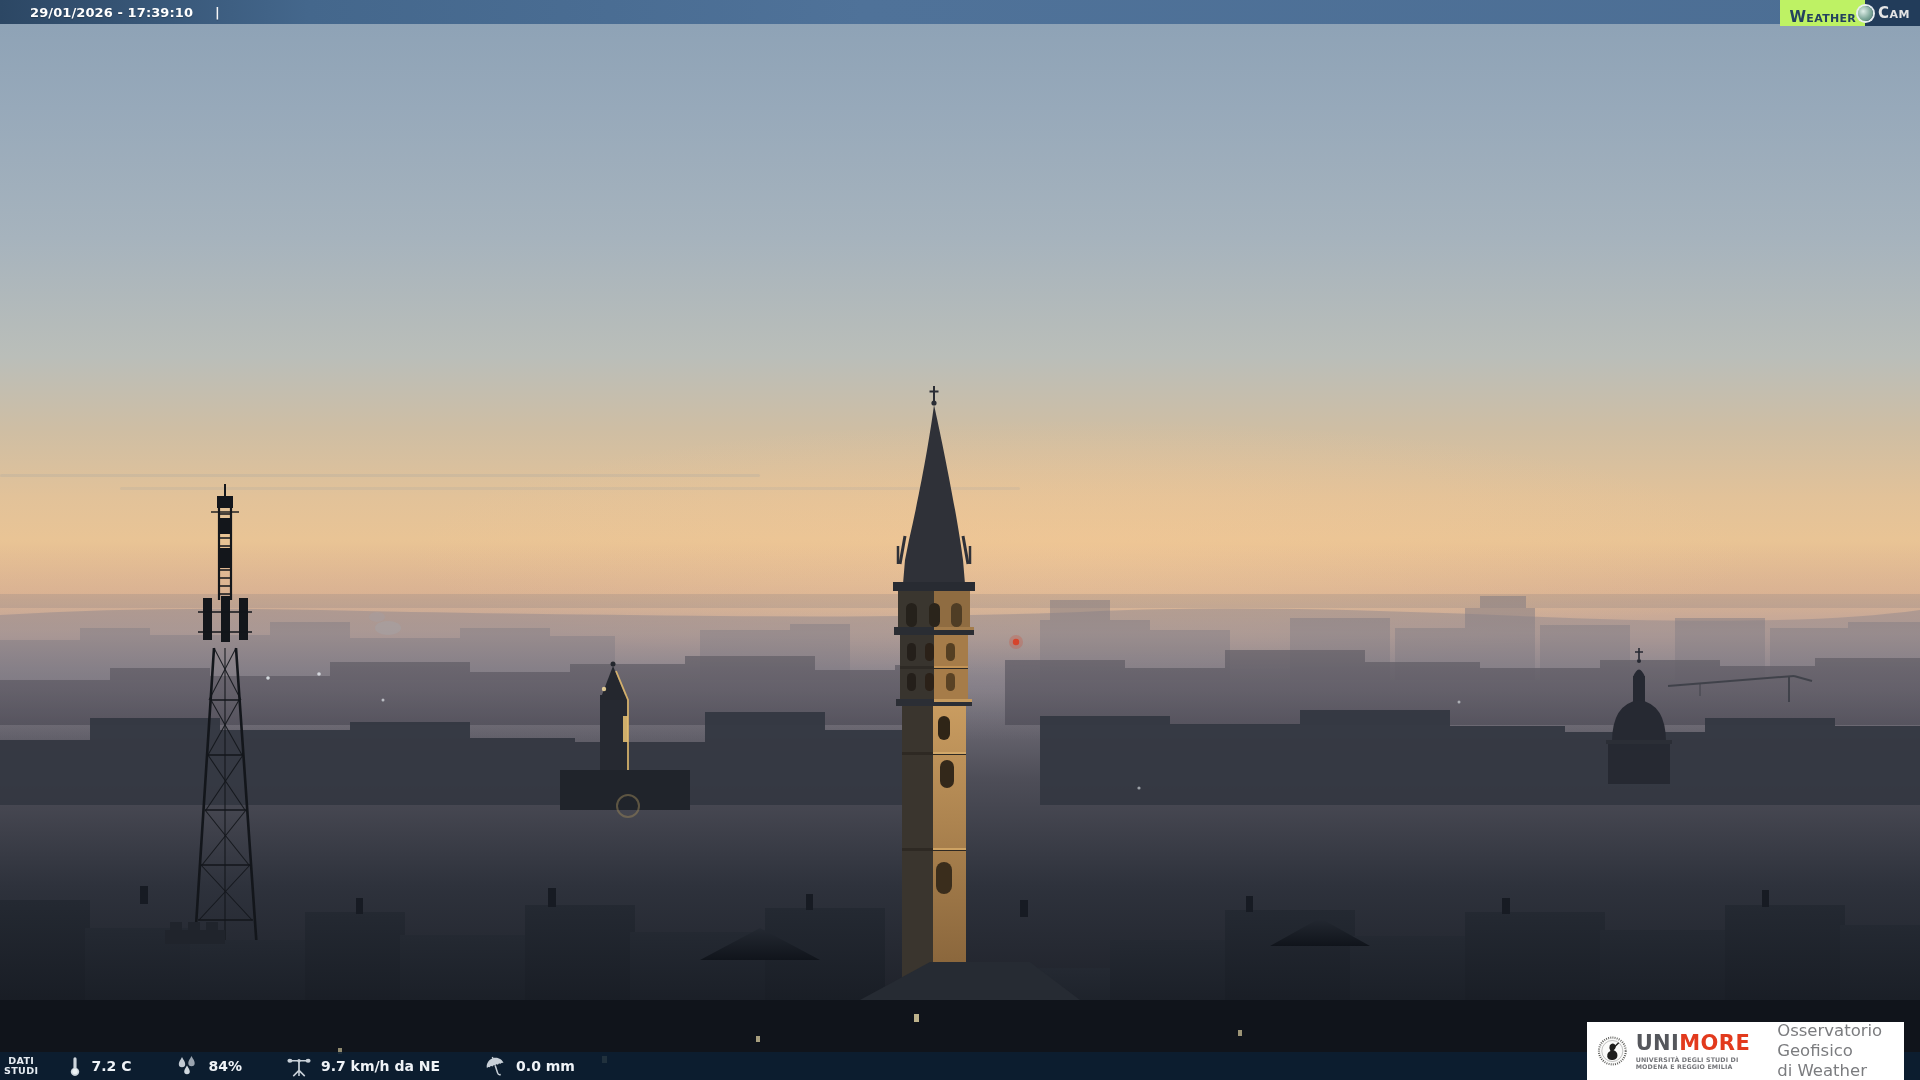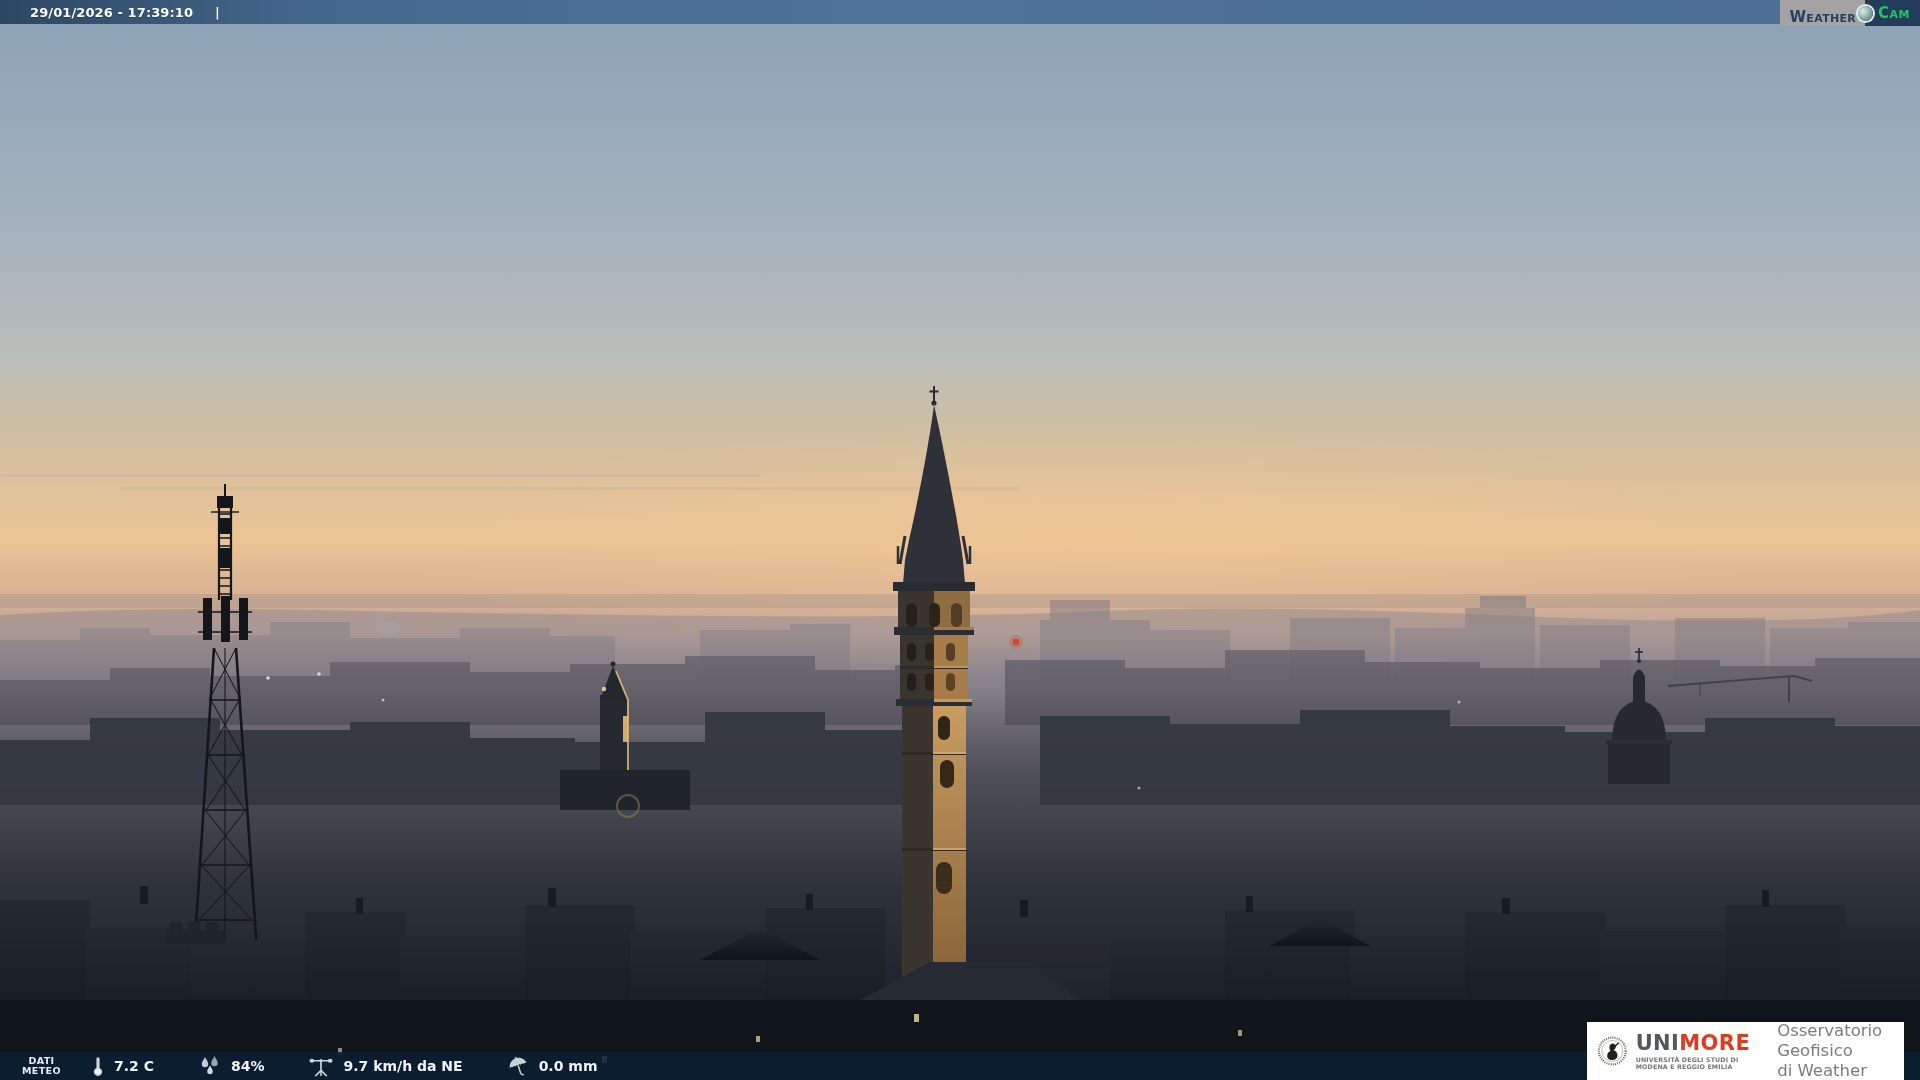--- a/index.html
+++ b/index.html
@@ -11,32 +11,32 @@
   .topbar{position:absolute;top:0;left:0;right:0;height:24px;z-index:5;
           background:linear-gradient(90deg,#2c4764 0%,#44678c 16%,#4f7299 45%,#4c6e94 100%);
           display:flex;align-items:center;padding-left:30px;
           color:#fff;font-weight:bold;font-size:13px;letter-spacing:.1px;
           text-shadow:0 1px 1px rgba(0,0,0,.25);}
   .topbar .sep{margin:0 24px 0 22px;opacity:.95;}
 
   
   .wcam{position:absolute;top:0;right:0;height:26px;z-index:6;display:flex;
         align-items:stretch;font-weight:bold;}
-  .wcam-left{background:#a3a3a3;color:#24415f;display:flex;align-items:center;
+  .wcam-left{background:#bef264;color:#24415f;display:flex;align-items:center;
              padding:8px 10px 0 10px;font-variant:small-caps;font-size:15px;letter-spacing:.3px;}
   .wcam-globe{width:15px;height:15px;border-radius:50%;align-self:center;z-index:2;
               background:radial-gradient(circle at 35% 35%,#dfeee8,#7fa89b 55%,#47736a);
               box-shadow:0 0 0 2px #e7edf1;margin:0 -8px;}
-  .wcam-right{background:#223c5a;color:#22c55e;display:flex;align-items:center;
+  .wcam-right{background:#223c5a;color:#e5e5e5;display:flex;align-items:center;
               padding:0 10px 0 13px;font-variant:small-caps;font-size:15px;letter-spacing:.5px;}
 
   
   .meteobar{position:absolute;left:0;right:0;bottom:0;height:28px;z-index:4;
             background:rgba(11,31,51,.87);display:flex;align-items:center;
-            padding-left:22px;color:#eff3f7;font-weight:bold;font-size:14px;}
+            padding-left:4px;color:#eff3f7;font-weight:bold;font-size:14px;}
   .meteo-label{font-size:9.5px;line-height:10.5px;text-align:center;letter-spacing:.4px;
                color:#e6ecf2;margin-right:30px;}
   .meteo-item{display:flex;align-items:center;gap:9px;margin-right:44px;}
   .meteo-item svg{display:block;}
 
   
   .unimore{position:absolute;right:16px;bottom:0;width:317px;height:58px;z-index:6;
            background:#fff;display:flex;align-items:center;box-sizing:border-box;
            padding:0 8px 0 10px;gap:8px;}
   .um-word{display:flex;flex-direction:column;justify-content:center;}
@@ -314,21 +314,21 @@
 
   <div class="wcam">
     <span class="wcam-left">Weather</span>
     <span class="wcam-globe"></span>
     <span class="wcam-right">Cam</span>
   </div>
 
   <div class="meteobar">
     <div class="meteo-label">
       <div>DATI</div>
-      <div>METEO</div>
+      <div>STUDI</div>
     </div>
 
     <div class="meteo-item">
       <svg width="14" height="23" viewBox="0 0 16 24">
         <path d="M6.2 3.2 a1.8 1.8 0 0 1 3.6 0 V13.6 a4.8 4.8 0 1 1 -3.6 0 Z" fill="#cdd5dc"></path>
         <circle cx="8" cy="17.6" r="3" fill="#eef2f5"></circle>
       </svg>
       <span>7.2 C</span>
     </div>
 

